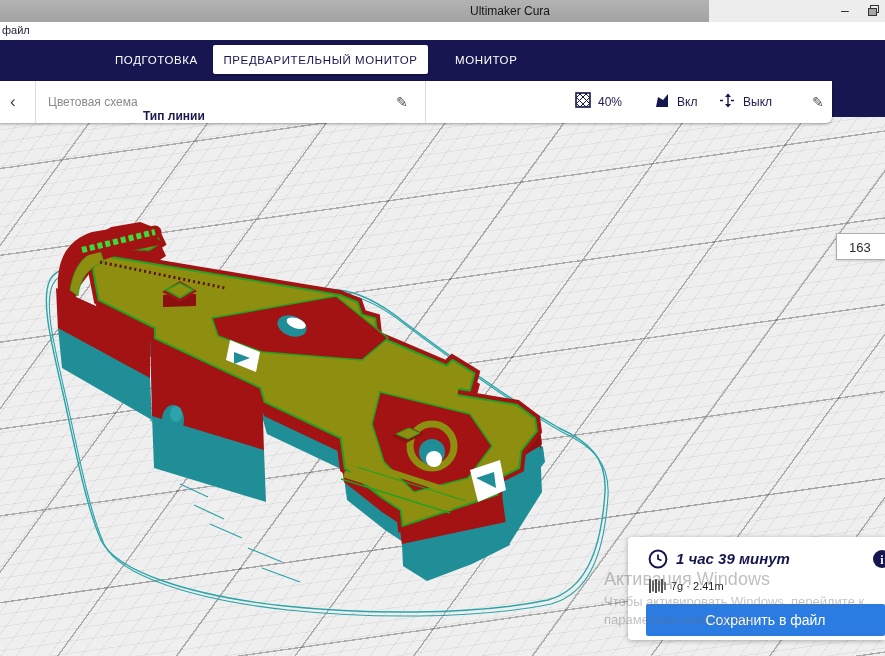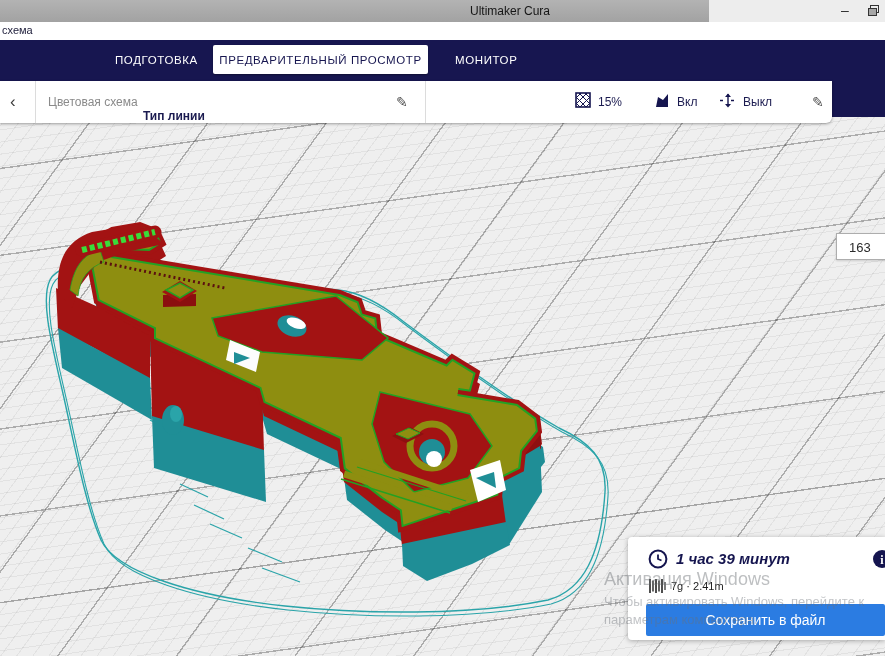--- a/index.html
+++ b/index.html
@@ -159,30 +159,30 @@
   <span class="win-btn" style="left:834px;">–</span>
   <span class="win-btn" style="left:862px;top:4px;">
     <svg width="13" height="13" viewBox="0 0 13 13">
       <rect x="3.5" y="1.5" width="8" height="7" fill="none" stroke="#333"></rect>
       <rect x="1.5" y="4.5" width="8" height="7" fill="#a6a6a6" stroke="#333"></rect>
     </svg>
   </span>
 </div>
 
 <div class="menubar">
-  <span class="menu-item">схема</span>
+  <span class="menu-item">файл</span>
 </div>
 
 <div class="navbar">
   <span class="nav-tab" style="left:115px;">ПОДГОТОВКА</span>
   <span class="nav-tab" style="left:455px;">МОНИТОР</span>
   <button class="nav-btn" style="left:810px;width:54px;">Магазин</button>
   <button class="nav-btn" style="left:877px;width:40px;text-align:left;padding-left:8px;">Б</button>
 </div>
-<div class="nav-tab-active">ПРЕДВАРИТЕЛЬНЫЙ ПРОСМОТР</div>
+<div class="nav-tab-active">ПРЕДВАРИТЕЛЬНЫЙ МОНИТОР</div>
 <div class="nav-navy-patch"></div>
 
 <div class="toolbar">
   <div class="tb-item" style="left:10px;">
     <span class="chev">‹</span>
   </div>
   <div class="tb-sep" style="left:35px;"></div>
   <div class="tb-item" style="left:48px;">
     <span class="tb-gray">Цветовая схема</span>
   </div>
@@ -195,21 +195,21 @@
   <div class="tb-sep" style="left:425px;"></div>
 
   <div class="tb-item" style="left:575px;">
     <span class="tb-ico">
       <svg width="16" height="16" viewBox="0 0 16 16" fill="none" stroke="#15154f">
           <rect x="1" y="1" width="14" height="14" stroke-width="1.6"></rect>
           <path d="M1,6 L6,1 M1,12 L12,1 M5,15 L15,5 M11,15 L15,11" stroke-width="1"></path>
           <path d="M15,6 L10,1 M15,12 L4,1 M11,15 L1,5 M5,15 L1,11" stroke-width="1"></path>
         </svg>
     </span>
-    <span class="tb-val">15%</span>
+    <span class="tb-val">40%</span>
   </div>
   <div class="tb-item" style="left:655px;">
     <span class="tb-ico">
       <svg width="15" height="15" viewBox="0 0 15 15">
           <path d="M1,14 L3,4 L8,7 L13,1 L13,14 Z" fill="#15154f"></path>
         </svg>
     </span>
     <span class="tb-val">Вкл</span>
   </div>
   <div class="tb-item" style="left:720px;">

